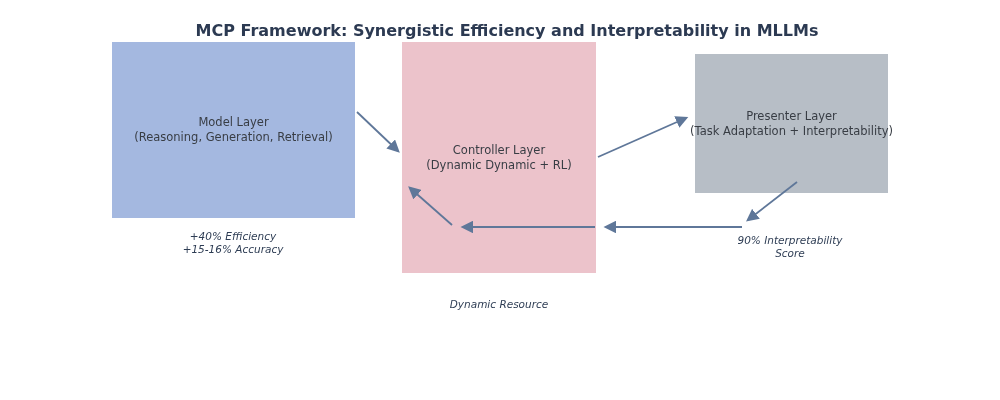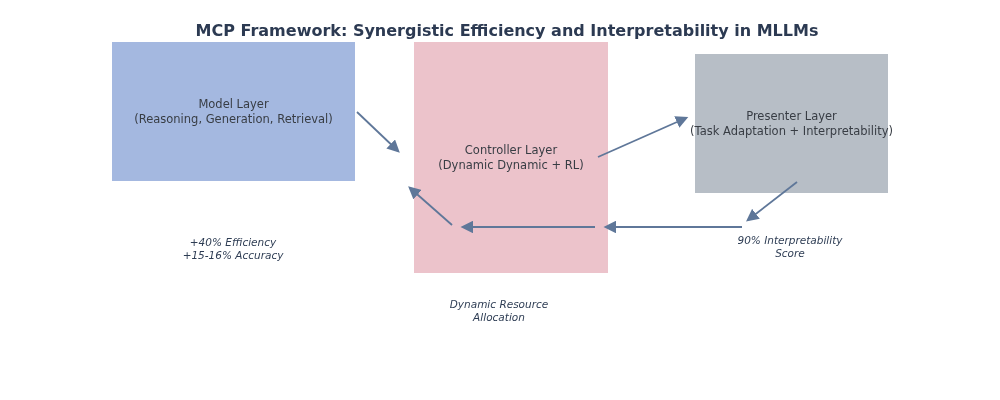--- a/index.html
+++ b/index.html
@@ -25,33 +25,33 @@
     display: flex;
     flex-direction: column;
     justify-content: center;
     align-items: center;
     text-align: center;
     font-size: 11.5px;
     line-height: 15px;
     color: #383d44;
   }
   .node span { white-space: nowrap; }
-  #node-model      { left: 112px; top: 42px; width: 243px; height: 139px; background: #a4b8e0; }
-  #node-controller { left: 402px; top: 42px; width: 194px; height: 231px; background: #ecc3cb; margin-left: 12px; }
+  #node-model      { left: 112px; top: 42px; width: 243px; height: 176px; background: #a4b8e0; }
+  #node-controller { left: 402px; top: 42px; width: 194px; height: 231px; background: #ecc3cb; }
   #node-presenter  { left: 695px; top: 54px; width: 193px; height: 139px; background: #b7bec6; }
   .note {
     position: absolute;
     width: 200px;
     text-align: center;
     font-style: italic;
     font-size: 10.5px;
     line-height: 12.5px;
     color: #2e3d54;
   }
-  #note-efficiency       { left: 133px; top: 236px; }
+  #note-efficiency       { left: 133px; top: 230px; }
   #note-interpretability { left: 690px; top: 234px; }
   #note-allocation       { left: 399px; top: 298px; }
   .arrows {
     position: absolute;
     left: 0; top: 0;
     width: 1000px; height: 400px;
     pointer-events: none;
   }
   .arrow {
     stroke: #5f7799;
@@ -86,21 +86,20 @@
     <div>+15-16% Accuracy</div>
   </div>
 
   <div class="note" id="note-interpretability">
     <div>90% Interpretability</div>
     <div>Score</div>
   </div>
 
   <div class="note" id="note-allocation">
     <div>Dynamic Resource</div>
-    <div>Allocation</div>
   </div>
 
   <svg class="arrows" viewBox="0 0 1000 400" xmlns="http://www.w3.org/2000/svg">
     <defs>
       <marker id="ah" viewBox="0 0 10 10" refX="8" refY="5" markerWidth="7" markerHeight="7" orient="auto-start-reverse">
         <path d="M0,0 L10,5 L0,10 z" fill="#5f7799"></path>
       </marker>
     </defs>
     <path class="arrow" d="M357,112 L398,151" marker-end="url(#ah)"></path>
     <path class="arrow" d="M598,157 L686,118" marker-end="url(#ah)"></path>

